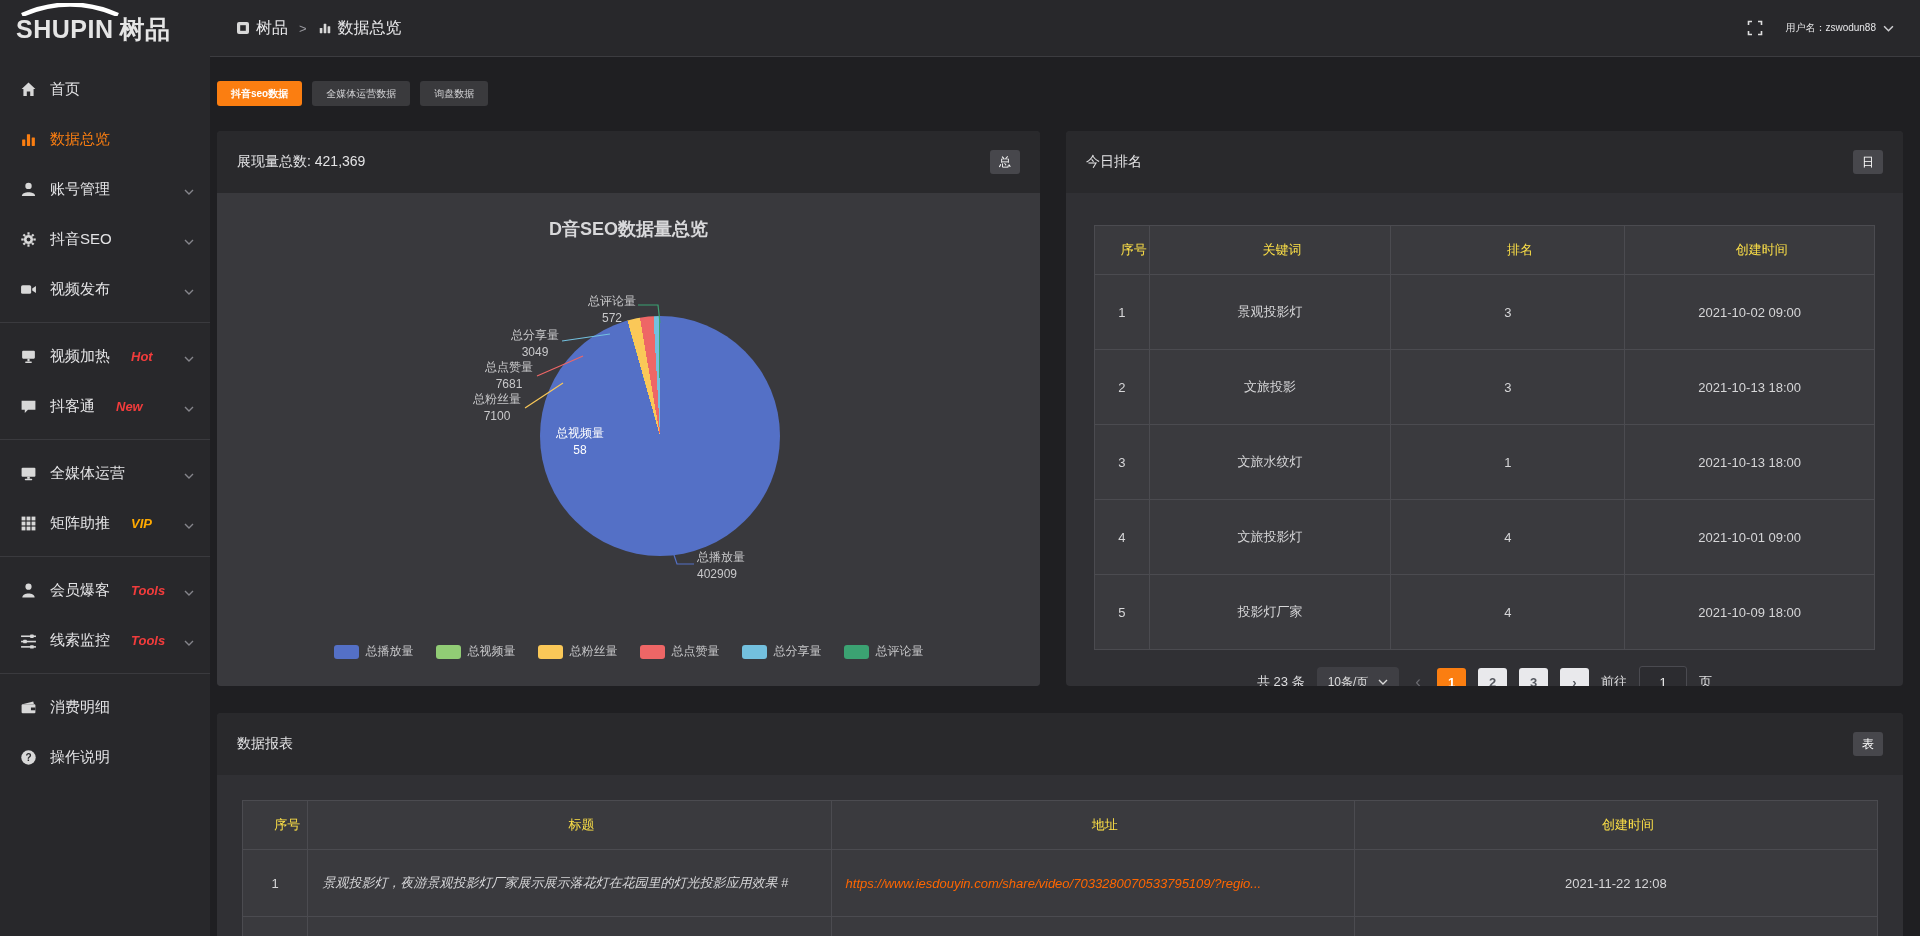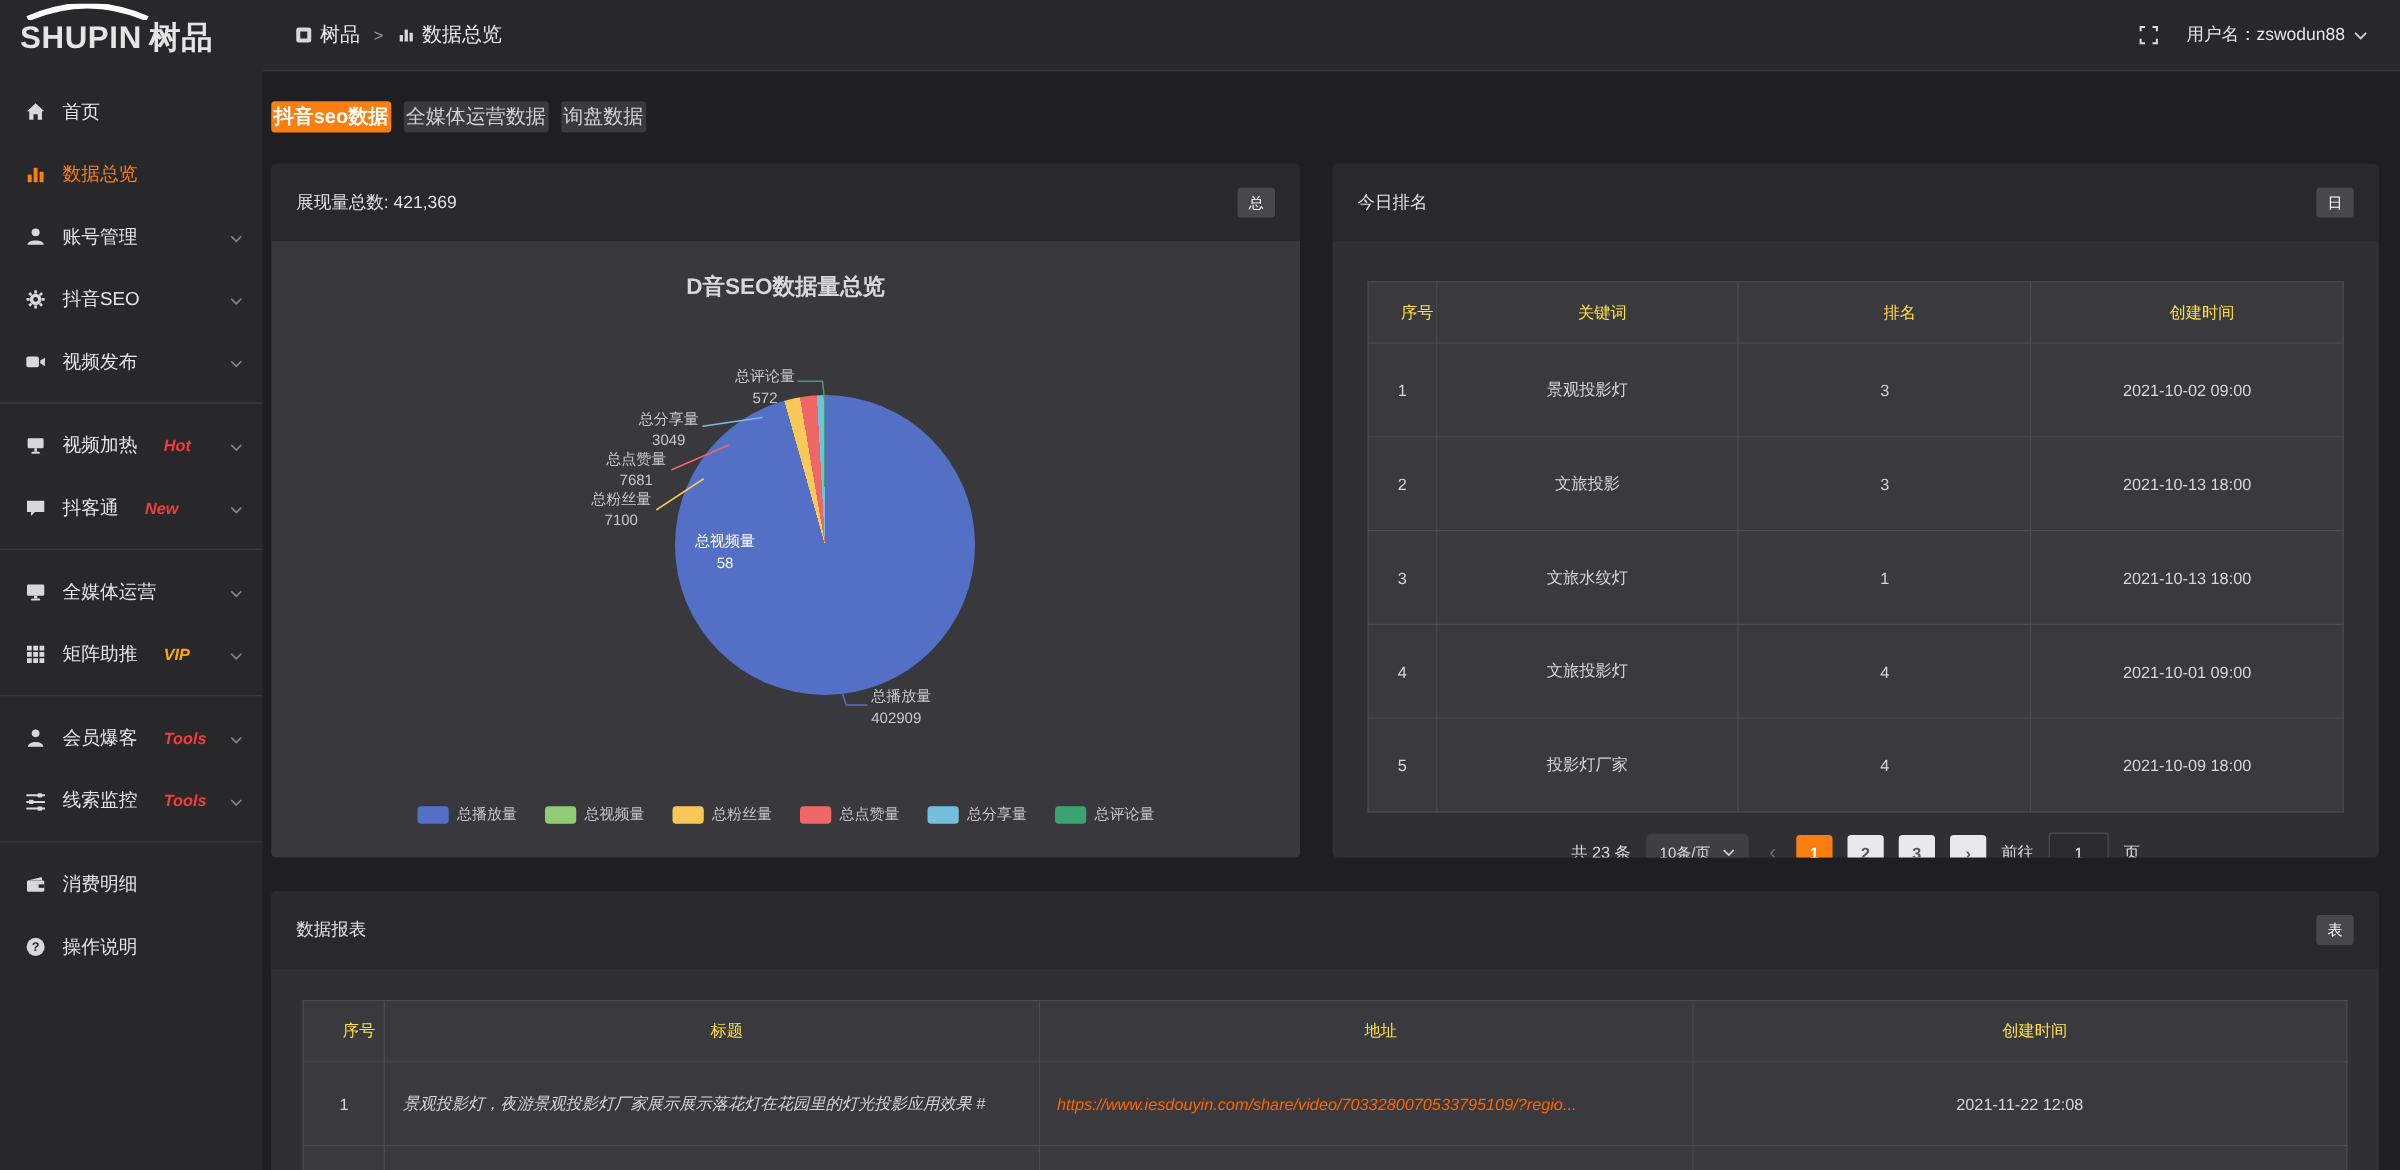--- a/index.html
+++ b/index.html
@@ -6,36 +6,36 @@
   .app{position:relative;width:1920px;height:936px;overflow:hidden;background:#1f1f22;}
   
   .topbar{display:flex;align-items:center;height:56px;background:#28282b;position:relative;z-index:5;}
   .logo{width:210px;height:56px;position:relative;flex:none;}
   .logo-arc{position:absolute;left:18px;top:3px;}
   .logo-text{position:absolute;left:16px;top:13px;font-weight:800;color:#e5e5e5;font-size:25px;white-space:nowrap;letter-spacing:.5px;}
   .logo-cn{margin-left:6px;}
   .crumbs{display:flex;align-items:center;gap:9px;color:#e9e9eb;font-size:16px;padding-left:26px;}
   .crumb-link{display:flex;align-items:center;gap:6px;cursor:pointer;}
   .crumbs .sep{color:#9a9aa0;font-size:13px;margin:0 2px;}
-  .top-right{margin-left:auto;display:flex;align-items:center;gap:22px;padding-right:26px;color:#e6e6e8;font-size:14px;}
+  .top-right{margin-left:auto;display:flex;align-items:center;gap:22px;padding-right:26px;color:#e6e6e8;font-size:10px;}
   .user-box{display:flex;align-items:center;gap:7px;cursor:pointer;}
   .icon{display:inline-flex;align-items:center;justify-content:center;color:#d8d8d8;}
   
   .sidebar{position:absolute;left:0;top:56px;bottom:0;width:210px;background:#28282b;padding-top:8px;box-sizing:border-box;}
   .side-item{height:50px;display:flex;align-items:center;gap:13px;padding:0 16px 0 20px;color:#e4e4e6;font-size:15px;cursor:pointer;}
   .side-item .side-icon{color:#d8d8d8;width:17px;display:inline-flex;}
   .side-item.active{color:#fb7e11;}
   .side-item.active .side-icon{color:#fb7e11;}
   .side-badge{font-style:italic;font-weight:bold;font-size:13px;margin-left:8px;}
   .side-caret{margin-left:auto;color:#85858b;}
   .side-divider{height:1px;background:#3a3a3e;margin:8px 0;}
   
   .content{margin-left:210px;height:880px;box-sizing:border-box;border-top:1px solid #3c3c40;padding:24px 17px 0 7px;overflow:hidden;background:#1f1f22;}
   .tabs{display:flex;gap:10px;height:25px;margin-bottom:25px;}
-  .tab{height:25px;padding:0 2px;display:flex;align-items:center;border-radius:3px;font-size:16px;background:#3a3a3d;color:#d2d2d4;cursor:pointer;}
+  .tab{height:25px;padding:0 14px;display:flex;align-items:center;border-radius:3px;font-size:10px;background:#3a3a3d;color:#d2d2d4;cursor:pointer;}
   .tab.active{background:#fb7e11;color:#fff;font-weight:bold;}
   .panels-row{display:flex;gap:26px;}
   .panel{background:#303034;border-radius:4px;overflow:hidden;}
   .panel-header{height:62px;background:#29292c;display:flex;align-items:center;justify-content:space-between;padding:0 20px;font-size:14px;color:#e3e3e5;}
   .corner-badge{min-width:16px;height:24px;background:#47474c;border-radius:3px;color:#fff;font-size:12px;display:flex;align-items:center;justify-content:center;padding:0 7px;cursor:pointer;}
   
   .overview-panel{width:823px;height:555px;}
   .chart-body{position:relative;width:823px;height:493px;background:#39393d;}
   .chart-title{text-align:center;padding-top:24px;font-size:18px;font-weight:700;color:#d8d8da;}
   .pie{position:absolute;left:323px;top:123px;width:240px;height:240px;border-radius:50%;z-index:1;}

